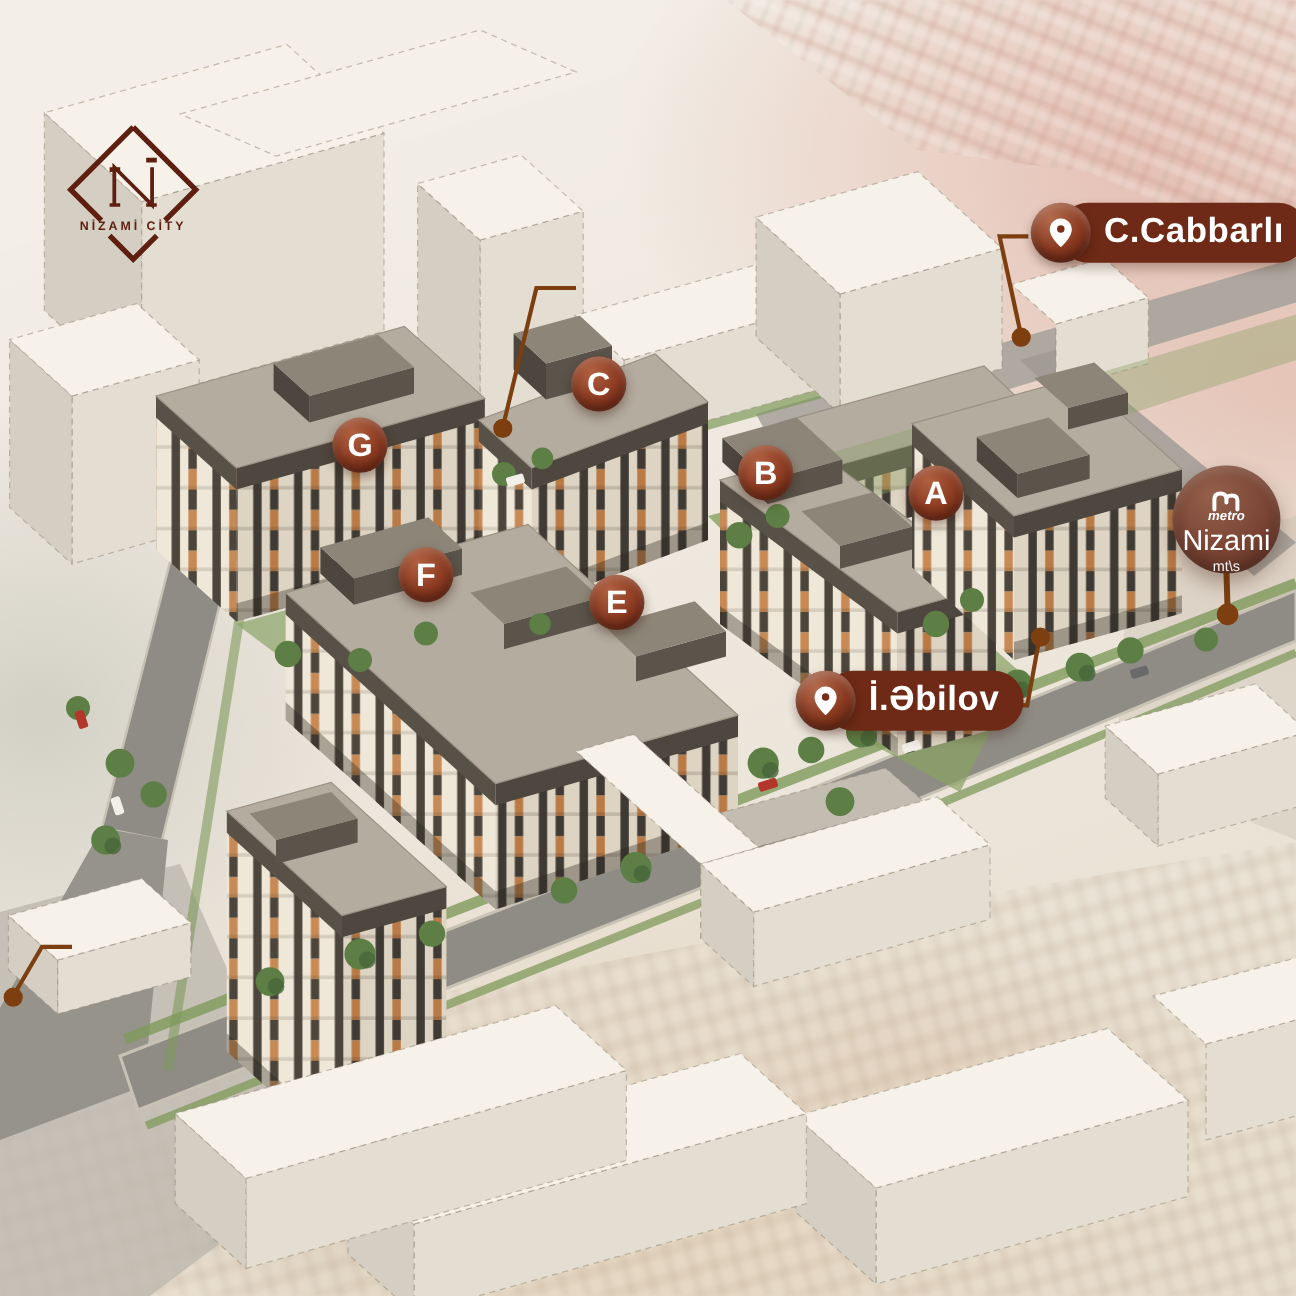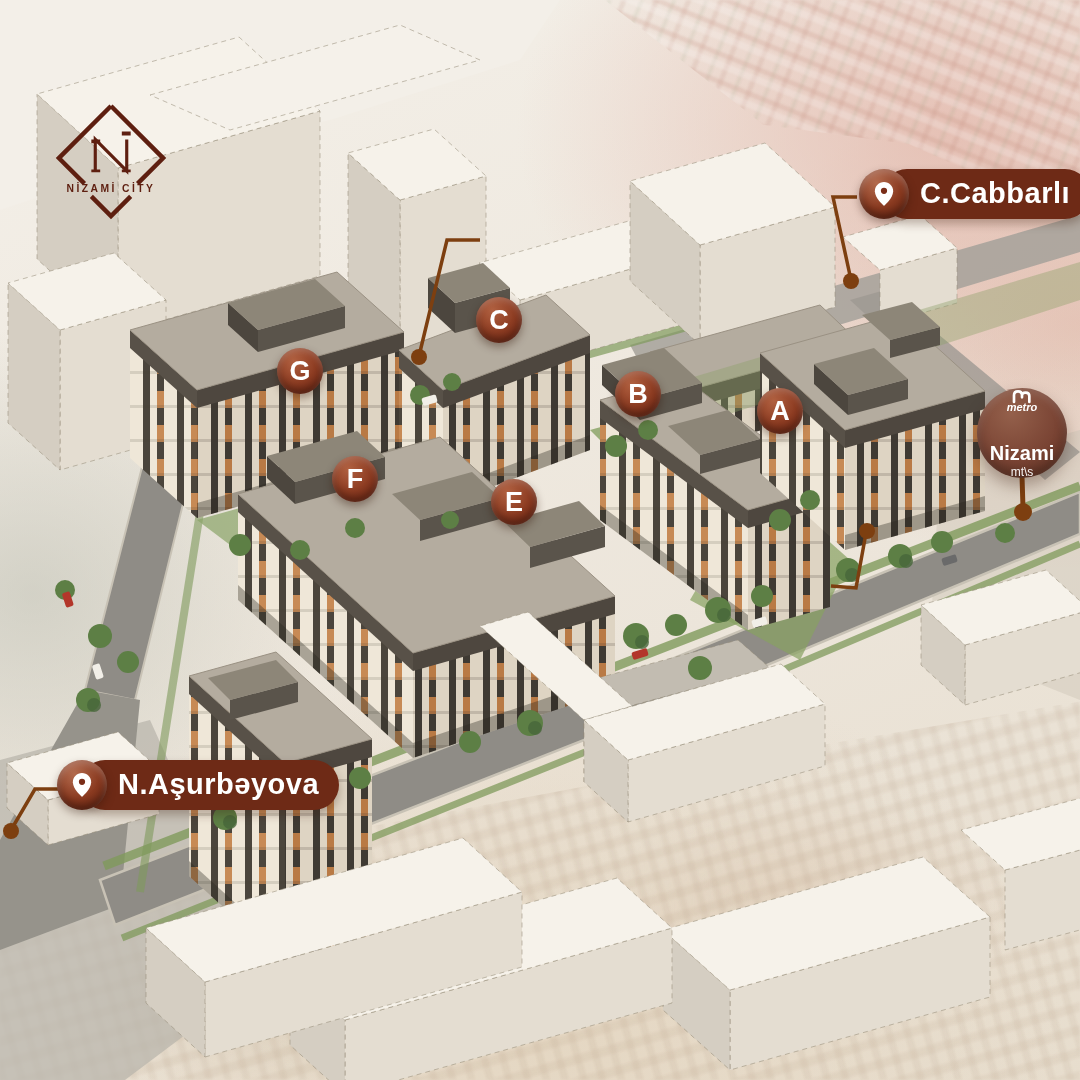--- a/index.html
+++ b/index.html
@@ -40,21 +40,21 @@
     display:flex;align-items:center;justify-content:center;color:#fff;
     font-size:27px;font-weight:bold;
     background:radial-gradient(circle at 36% 28%, #b06040, #8d3c22 52%, #641f0f 100%);
     box-shadow:0 4px 9px rgba(50,20,8,.4), inset 0 3px 6px rgba(255,255,255,.22), inset 0 -5px 9px rgba(0,0,0,.32);}
   .metro-badge{position:absolute;width:90px;height:90px;border-radius:50%;z-index:6;
     display:flex;flex-direction:column;align-items:center;justify-content:flex-end;color:#fff;
     background:radial-gradient(circle at 38% 28%, #94604b, #7a4434 55%, #5c2f20 100%);
     box-shadow:0 8px 16px rgba(60,30,15,.35), inset 0 4px 8px rgba(255,255,255,.16), inset 0 -6px 12px rgba(0,0,0,.28);}
   .metro-badge svg{width:30px;height:20px;display:block;margin-bottom:-2px;}
   .metro-word{font-size:11px;font-style:italic;font-weight:bold;line-height:1;}
-  .metro-station{font-size:20px;font-weight:bold;line-height:1.25;margin-top:28px;}
+  .metro-station{font-size:24px;font-weight:normal;line-height:1.25;}
   .metro-suffix{font-size:12px;font-weight:300;line-height:1;opacity:.95;}
   .logo{position:absolute;left:52px;top:97px;width:118px;height:132px;z-index:6;}
 </style>
 </head>
 <body>
 
 <div id="canvas">
   <div class="tex tex-tr"></div>
   <div class="tex tex-b"></div>
 
@@ -322,30 +322,30 @@
   <div class="street-label" style="left:859px;top:169px">
     <span class="pin-ball">
       <svg viewBox="0 0 24 28">
           <path d="M12 1C6.5 1 2 5.5 2 11c0 7.5 10 16 10 16s10-8.5 10-16C22 5.5 17.5 1 12 1z" fill="#fff"></path>
           <circle cx="12" cy="10.5" r="3.4" fill="#7a2d18"></circle>
         </svg>
     </span>
     <span class="street-pill">C.Cabbarlı</span>
   </div>
 
-
-  <div class="street-label" style="left:57px;top:760px">
+  <div class="street-label" style="left:663px;top:559px">
     <span class="pin-ball">
       <svg viewBox="0 0 24 28">
           <path d="M12 1C6.5 1 2 5.5 2 11c0 7.5 10 16 10 16s10-8.5 10-16C22 5.5 17.5 1 12 1z" fill="#fff"></path>
           <circle cx="12" cy="10.5" r="3.4" fill="#7a2d18"></circle>
         </svg>
     </span>
-    <span class="street-pill">N.Aşurbəyova</span>
+    <span class="street-pill">İ.Əbilov</span>
   </div>
+
 
   <div class="letter-badge" style="left:757px;top:388px">A</div>
   <div class="letter-badge" style="left:615px;top:371px">B</div>
   <div class="letter-badge" style="left:476px;top:297px">C</div>
   <div class="letter-badge" style="left:491px;top:479px">E</div>
   <div class="letter-badge" style="left:332px;top:456px">F</div>
   <div class="letter-badge" style="left:277px;top:348px">G</div>
 
   <div class="metro-badge" style="left:977px;top:388px">
     <svg viewBox="0 0 32 24">

